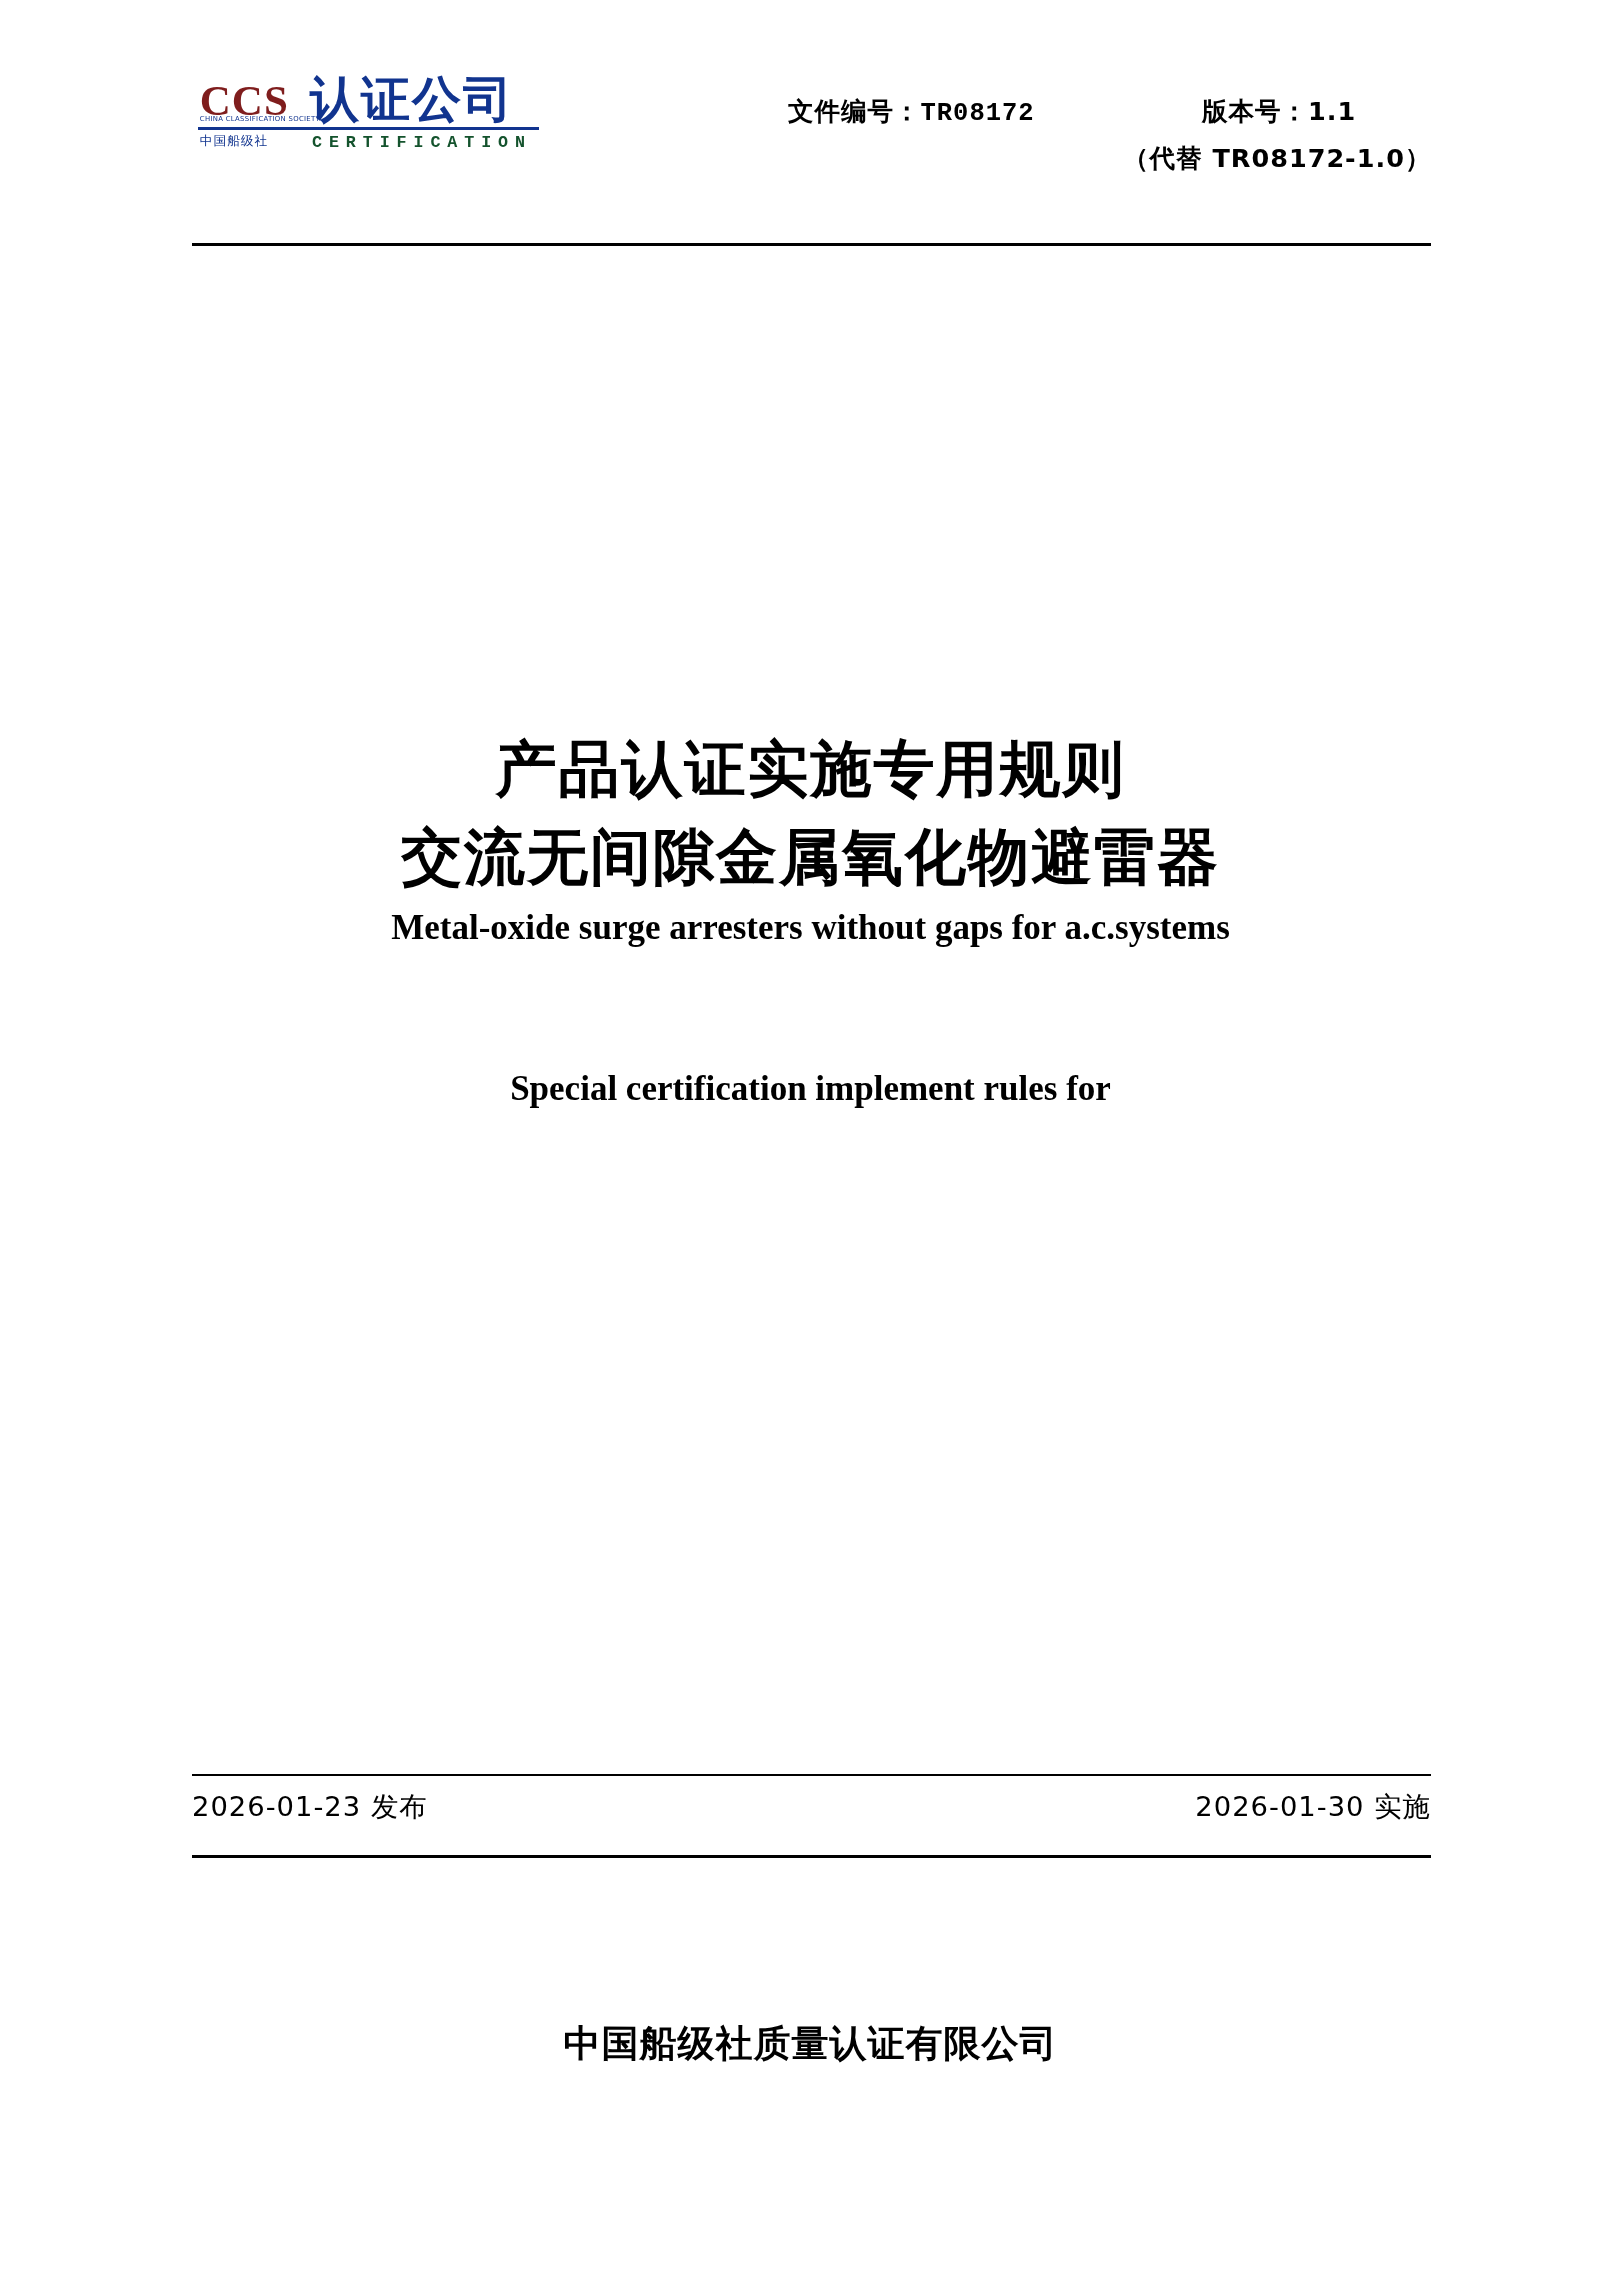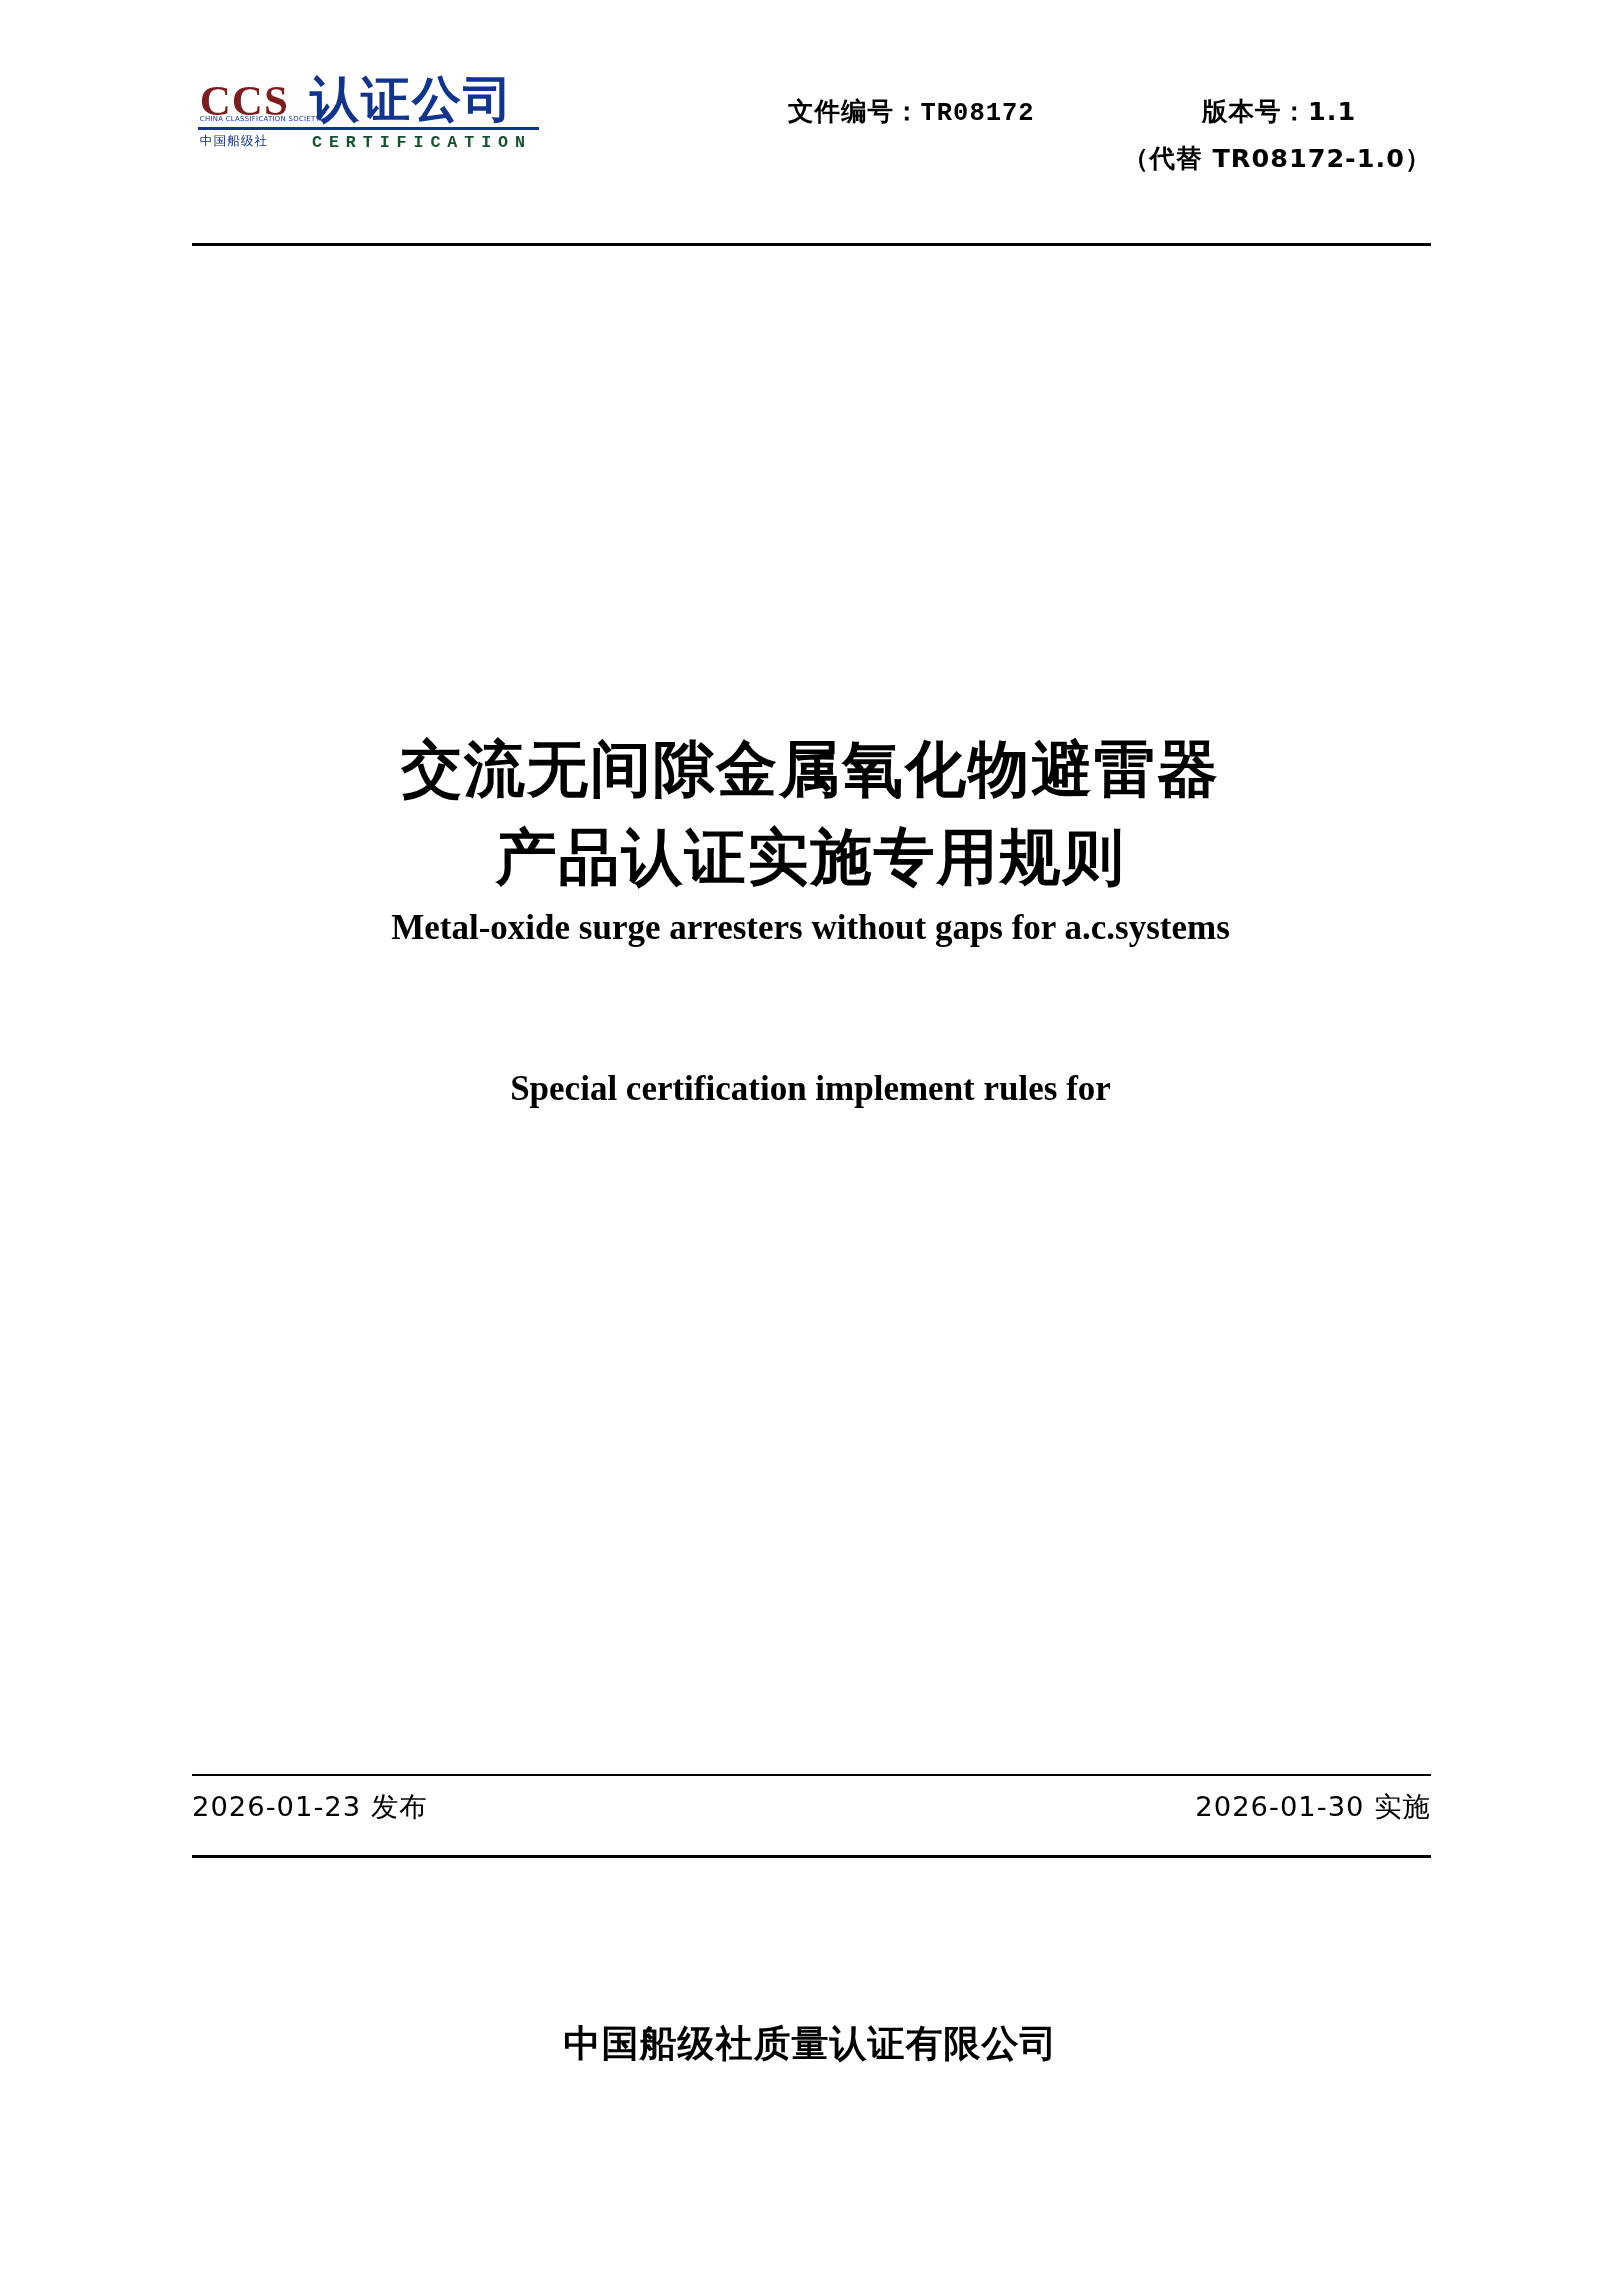--- a/index.html
+++ b/index.html
@@ -255,22 +255,22 @@
         <div class="version">版本号：1.1</div>
       </div>
       <div class="replaces">（代替 TR08172-1.0）</div>
     </div>
 
   </div>
 
   <div class="header-rule"></div>
 
   <div class="title-block">
+    <div class="title-cn">产品认证实施专用规则</div>
     <div class="title-cn">交流无间隙金属氧化物避雷器</div>
-    <div class="title-cn">产品认证实施专用规则</div>
     <div class="title-en" style="margin-top:0;">Metal-oxide surge arresters without gaps for a.c.systems</div>
     <div class="title-en">Special certification implement rules for</div>
   </div>
 
   <div class="footer-rule-top"></div>
 
   <div class="dates">
     <div class="date-left">2026-01-23 发布</div>
     <div class="date-right">2026-01-30 实施</div>
   </div>

